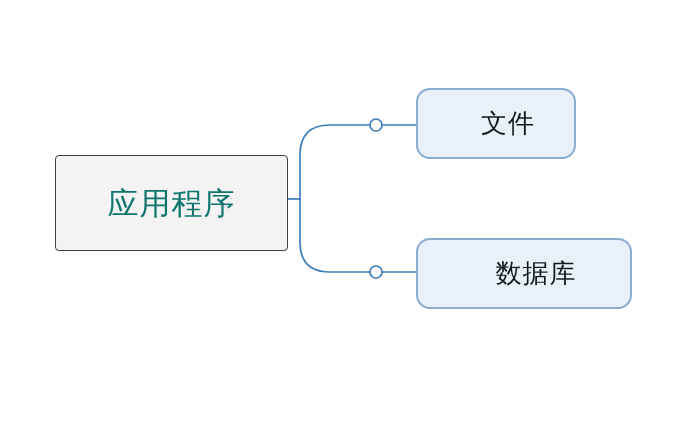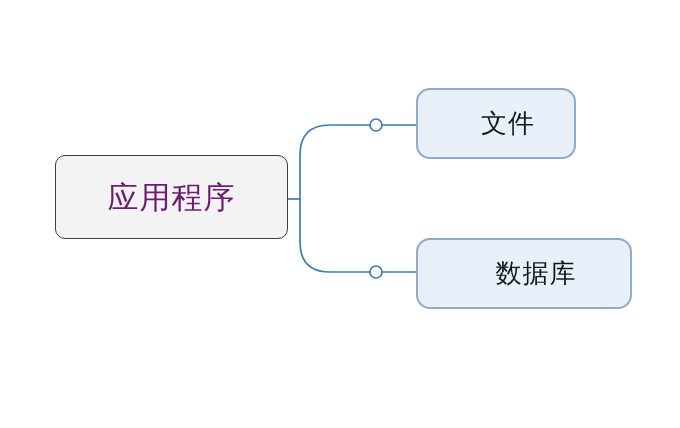--- a/index.html
+++ b/index.html
@@ -31,25 +31,25 @@
     align-items: center;
     justify-content: center;
     text-align: center;
     line-height: 1.1;
     white-space: nowrap;
   }
   .node-root {
     left: 55px;
     top: 155px;
     width: 233px;
-    height: 84px;
+    height: 96px;
     background: #f3f3f3;
     border: 1.6px solid #3f3f3f;
-    border-radius: 10px;
-    color: #701a75;
+    border-radius: 4px;
+    color: #0f766e;
     font-size: 31px;
     letter-spacing: 1px;
     z-index: 3;
   }
   .node-child {
     background: #eaf0f9;
     border: 2px solid #8cacd2;
     border-radius: 14px;
     color: #111820;
     font-size: 26px;

